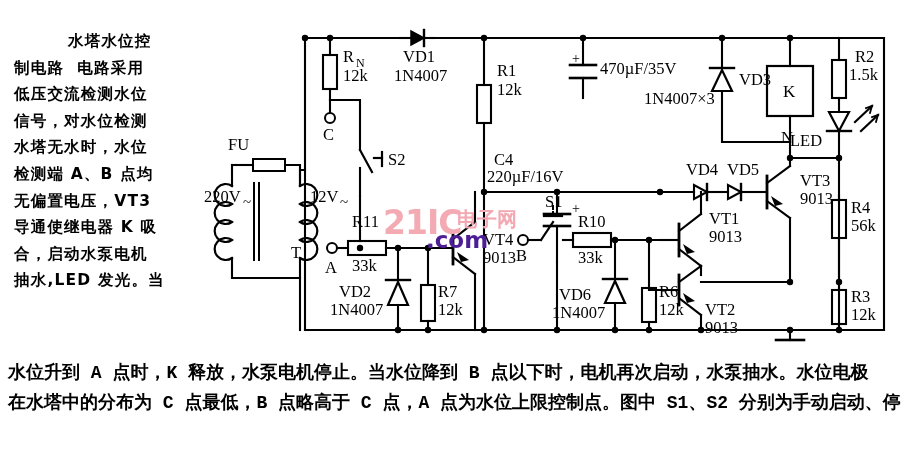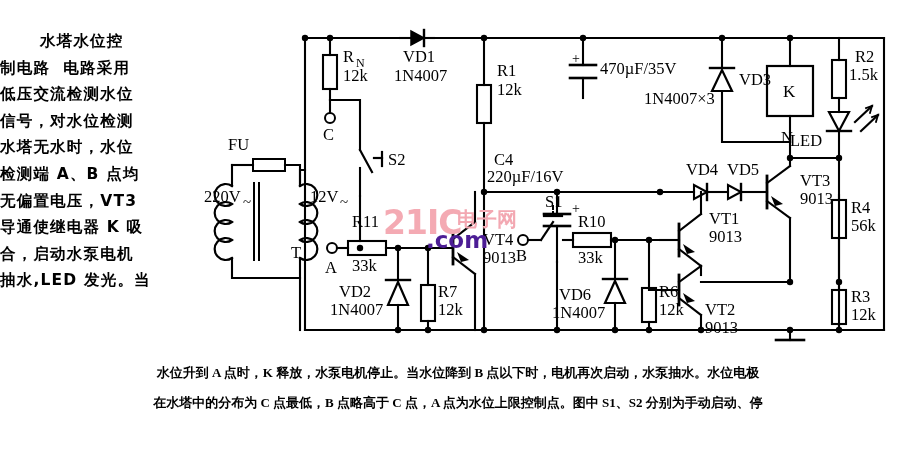--- a/index.html
+++ b/index.html
@@ -9,33 +9,33 @@
   
   #left-col{position:absolute;left:0;top:28px;width:196px;height:322px;}
   #left-col .ln{
     font-family:"DejaVu Sans",sans-serif;
     font-weight:bold;
     font-size:15.5px;
     line-height:26.6px;
     letter-spacing:1.2px;
     white-space:pre;
     text-align:left;
+    padding-left:14px;
   }
-  #left-col .ln.ind{padding-left:40px;}
+  #left-col .ln.ind{padding-left:68px;}
 
   
   #bottom-par{position:absolute;left:8px;top:358px;width:900px;}
   #bottom-par .bln{
-    font-family:Liberation Serif, serif;
+    font-family:Liberation Mono, monospace;
     font-weight:bold;
-    font-size:13px;
+    font-size:18px;
     line-height:30px;
     white-space:pre;
     letter-spacing:0px;
-    text-align:center;
   }
 
   
   #sch{position:absolute;left:0;top:0;width:913px;height:356px;}
   #sch svg{display:block;}
 
   .wm{position:absolute;left:383px;top:203px;width:185px;height:52px;
       pointer-events:none;}
   .wm .wm1{font-family:"DejaVu Sans",sans-serif;font-weight:bold;
       font-size:33px;color:#f4aab3;letter-spacing:-1px;position:absolute;

